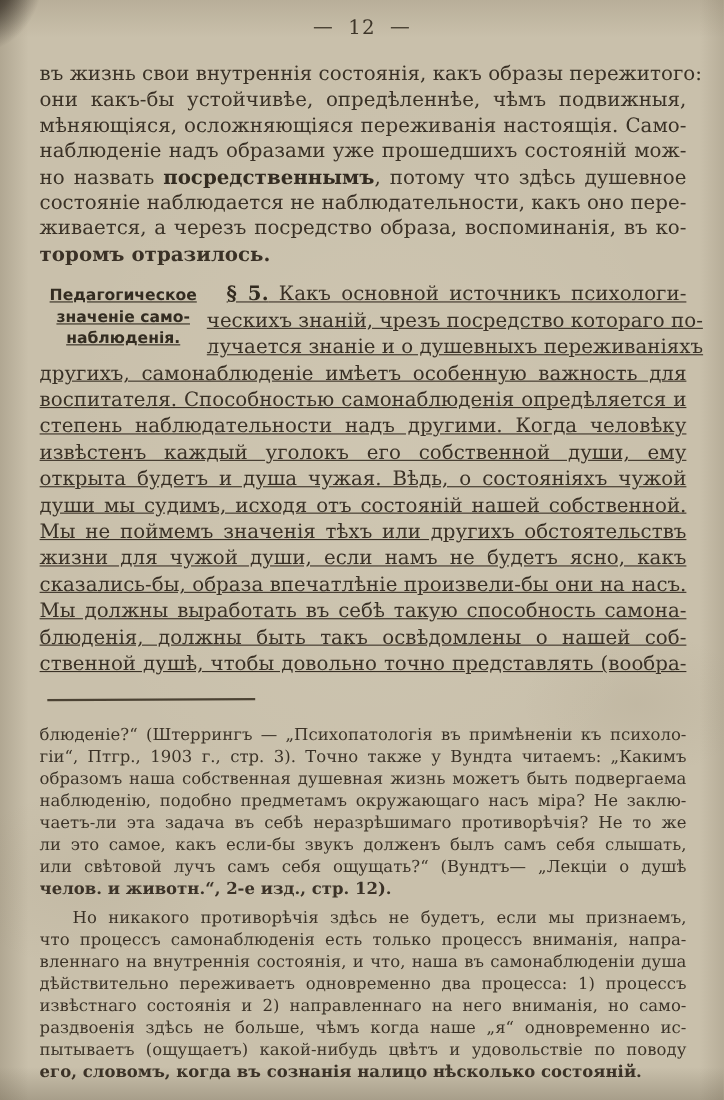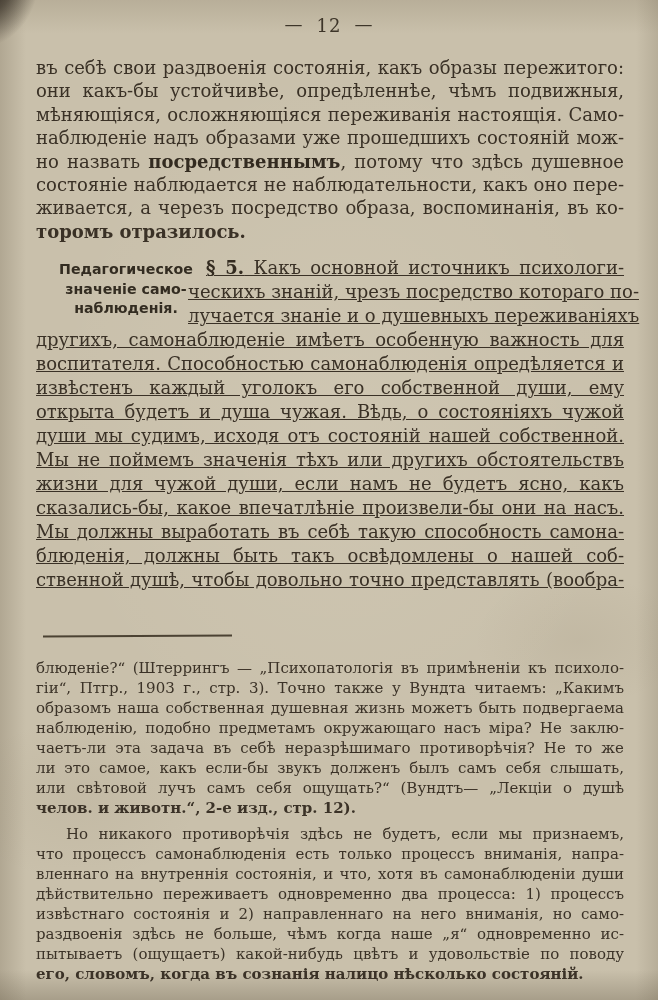--- a/index.html
+++ b/index.html
@@ -47,25 +47,26 @@
   .sec5 {
     position: relative;
     margin-top: 13px;
     line-height: 24px;
   }
   .sec5 .lines .tline { height: 24px; text-decoration: underline; }
   .sec5 .lines .tline:nth-child(1) { margin-left: 170px; }
   .sec5 .lines .tline:nth-child(2),
   .sec5 .lines .tline:nth-child(3) { margin-left: 152px; }
   .margin-note {
-    position: absolute; left: 16px; top: 4px; width: 148px;
+    position: absolute; left: 2px; top: 4px; width: 148px;
     font-family: "DejaVu Sans", sans-serif;
     font-weight: bold;
     font-size: 14.2px; line-height: 19.5px;
     color: #332c21;
+    text-decoration: underline;
   }
   .margin-note .tline {
     text-align: center; text-align-last: center;
     height: 19.5px; white-space: nowrap;
   }
   .fn-rule {
     position: absolute; top: 635px; left: 43px;
     width: 189px; height: 2px;
     background: #4b4233;
     transform: rotate(-0.25deg);
@@ -84,21 +85,21 @@
 
 <div class="page">
 
   <div class="header">
     <span class="dash">—</span><span>12</span><span class="dash">—</span>
   </div>
 
   <div class="textblock">
 
     <div class="para1">
-        <div class="tline">въ себѣ свои раздвоенія состоянія, какъ образы пережитого:</div>
+        <div class="tline">въ жизнь свои внутреннія состоянія, какъ образы пережитого:</div>
         <div class="tline">они какъ-бы устойчивѣе, опредѣленнѣе, чѣмъ подвижныя,</div>
         <div class="tline">мѣняющіяся, осложняющіяся переживанія настоящія. Само-</div>
         <div class="tline">наблюденіе надъ образами уже прошедшихъ состояній мож-</div>
         <div class="tline">но назвать <b>посредственнымъ</b>, потому что здѣсь душевное</div>
         <div class="tline">состояніе наблюдается не наблюдательности, какъ оно пере-</div>
         <div class="tline">живается, а черезъ посредство образа, воспоминанія, въ ко-</div>
         <div class="tline tlast">торомъ отразилось.</div>
       </div>
 
     <div class="sec5">
@@ -106,26 +107,27 @@
           <div class="tline">Педагогическое</div>
           <div class="tline">значеніе само-</div>
           <div class="tline">наблюденія.</div>
         </div>
       <div class="lines">
           <div class="tline"><b>§ 5.</b> Какъ основной источникъ психологи-</div>
           <div class="tline">ческихъ знаній, чрезъ посредство котораго по-</div>
           <div class="tline">лучается знаніе и о душевныхъ переживаніяхъ</div>
           <div class="tline">другихъ, самонаблюденіе имѣетъ особенную важность для</div>
           <div class="tline">воспитателя. Способностью самонаблюденія опредѣляется и</div>
+          <div class="tline">степень наблюдательности надъ другими. Когда человѣку</div>
           <div class="tline">извѣстенъ каждый уголокъ его собственной души, ему</div>
           <div class="tline">открыта будетъ и душа чужая. Вѣдь, о состояніяхъ чужой</div>
           <div class="tline">души мы судимъ, исходя отъ состояній нашей собственной.</div>
           <div class="tline">Мы не поймемъ значенія тѣхъ или другихъ обстоятельствъ</div>
           <div class="tline">жизни для чужой души, если намъ не будетъ ясно, какъ</div>
-          <div class="tline">сказались-бы, какое впечатлѣніе произвели-бы они на насъ.</div>
+          <div class="tline">сказались-бы, образа впечатлѣніе произвели-бы они на насъ.</div>
           <div class="tline">Мы должны выработать въ себѣ такую способность самона-</div>
           <div class="tline">блюденія, должны быть такъ освѣдомлены о нашей соб-</div>
           <div class="tline">ственной душѣ, чтобы довольно точно представлять (вообра-</div>
         </div>
     </div>
 
   </div>
 
   <div class="fn-rule"></div>
 
@@ -136,21 +138,21 @@
         <div class="tline">образомъ наша собственная душевная жизнь можетъ быть подвергаема</div>
         <div class="tline">наблюденію, подобно предметамъ окружающаго насъ міра? Не заклю-</div>
         <div class="tline">чаетъ-ли эта задача въ себѣ неразрѣшимаго противорѣчія? Не то же</div>
         <div class="tline">ли это самое, какъ если-бы звукъ долженъ былъ самъ себя слышать,</div>
         <div class="tline">или свѣтовой лучъ самъ себя ощущать?“ (Вундтъ— „Лекціи о душѣ</div>
         <div class="tline tlast">челов. и животн.“, 2-е изд., стр. 12).</div>
       </div>
     <div class="fn-para2">
         <div class="tline">Но никакого противорѣчія здѣсь не будетъ, если мы признаемъ,</div>
         <div class="tline">что процессъ самонаблюденія есть только процессъ вниманія, напра-</div>
-        <div class="tline">вленнаго на внутреннія состоянія, и что, хотя въ самонаблюденіи души</div>
+        <div class="tline">вленнаго на внутреннія состоянія, и что, наша въ самонаблюденіи душа</div>
         <div class="tline">дѣйствительно переживаетъ одновременно два процесса: 1) процессъ</div>
         <div class="tline">извѣстнаго состоянія и 2) направленнаго на него вниманія, но само-</div>
         <div class="tline">раздвоенія здѣсь не больше, чѣмъ когда наше „я“ одновременно ис-</div>
         <div class="tline">пытываетъ (ощущаетъ) какой-нибудь цвѣтъ и удовольствіе по поводу</div>
         <div class="tline tlast">его, словомъ, когда въ сознанія налицо нѣсколько состояній.</div>
       </div>
   </div>
 
 </div>
 

